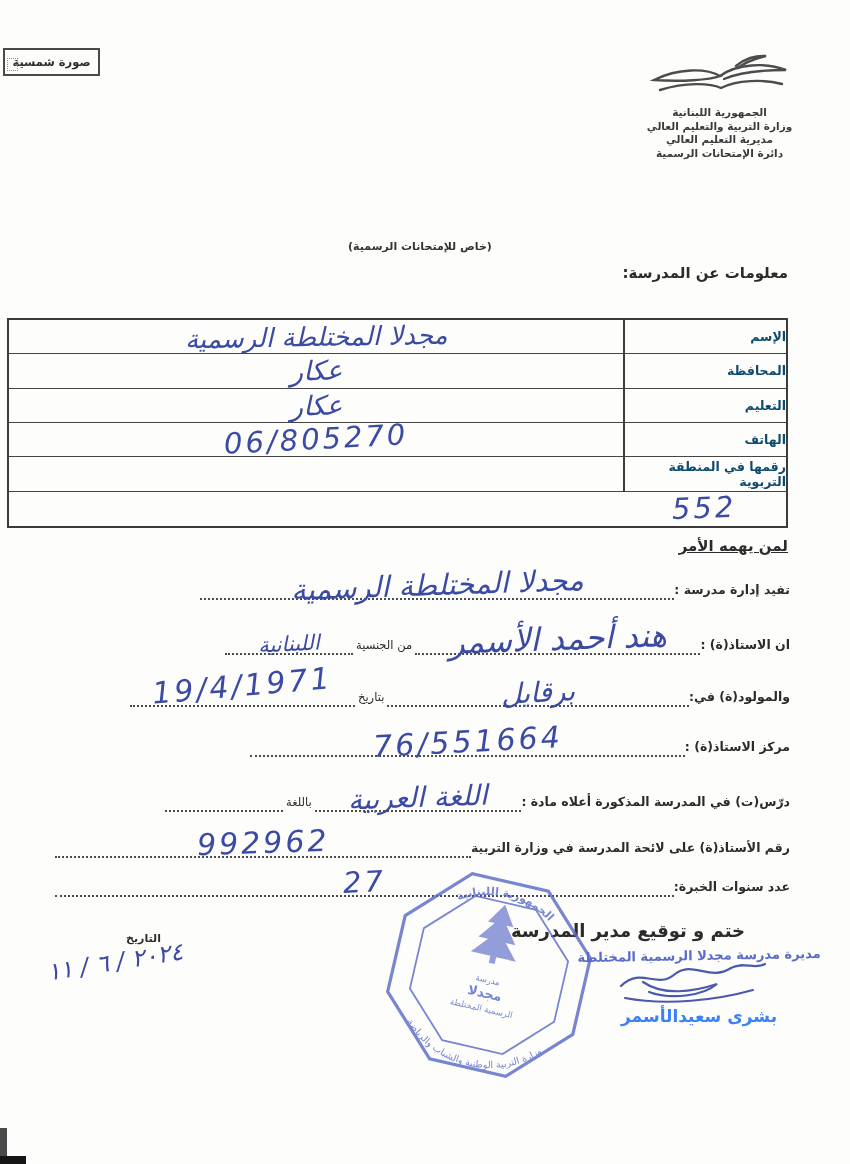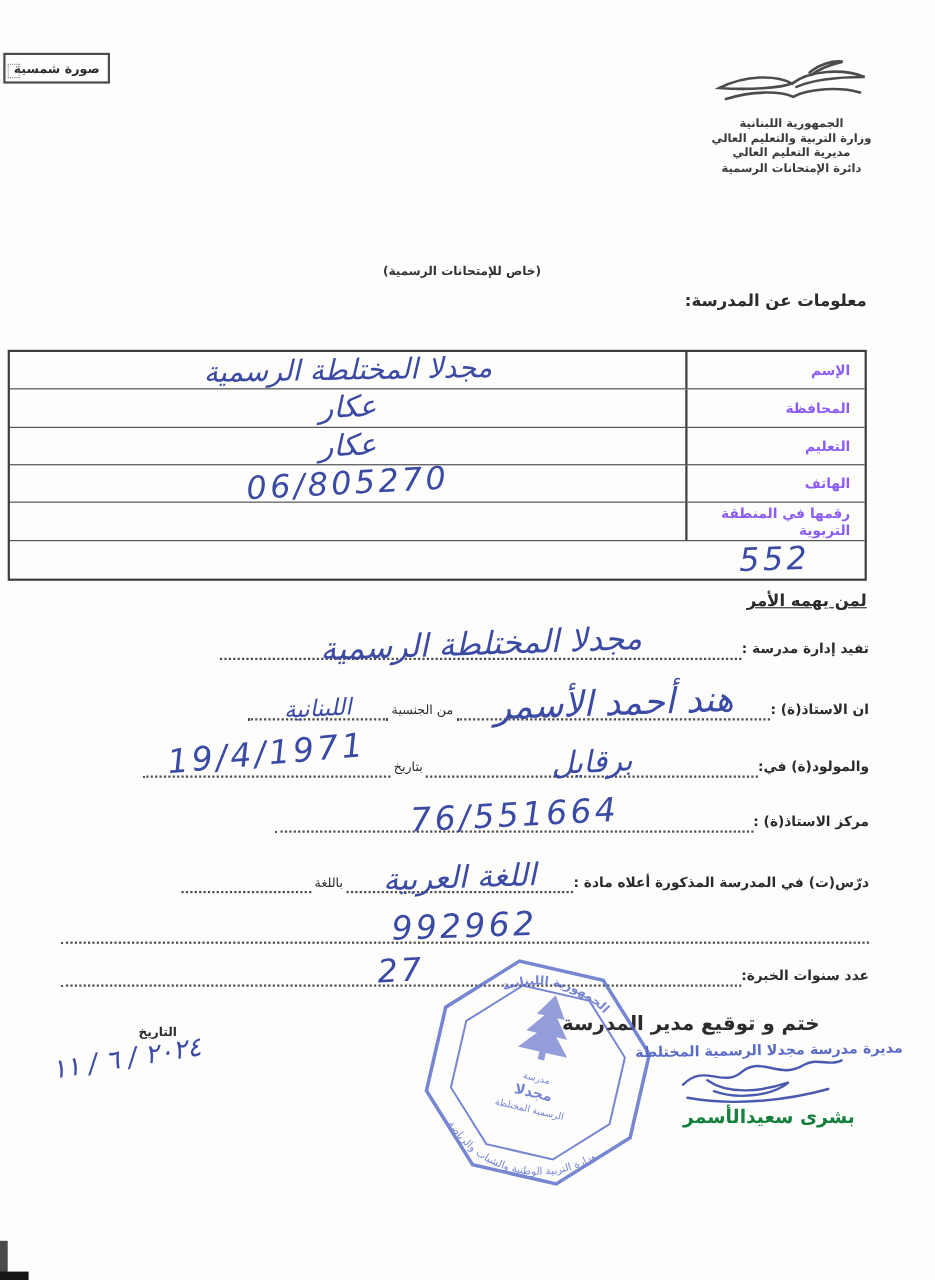--- a/index.html
+++ b/index.html
@@ -34,22 +34,22 @@
     font-size:15px; font-weight:bold; color:#2b2b2b;
   }
   
   .info-table{
     position:absolute; left:7px; top:318px; width:781px; height:210px;
     direction:rtl; box-sizing:border-box; border:2.5px solid #3c3c3c;
     display:grid; grid-template-columns:163px 1fr; grid-auto-rows:1fr;
   }
   .info-table .tl{
     border-left:2px solid #3c3c3c; border-bottom:1.8px solid #444;
-    display:flex; align-items:center; padding:0 13px;
-    font-size:12.5px; font-weight:bold; color:#8b5cf6; box-sizing:border-box;
+    display:flex; align-items:center; padding:0 0;
+    font-size:12.5px; font-weight:bold; color:#0c4a6e; box-sizing:border-box;
   }
   .info-table .tv{
     border-bottom:1.8px solid #444; display:flex; align-items:center; justify-content:center;
     box-sizing:border-box; overflow:visible;
   }
   .info-table .tl:nth-last-child(2), .info-table .tv:last-child{border-bottom:none;}
   
   .hw{
     color:#3b4aa3; font-style:italic; line-height:1;
     white-space:nowrap; display:inline-block;
@@ -67,21 +67,21 @@
     flex:1 1 auto; border-bottom:2px dotted #4c4c4c;
     display:flex; justify-content:center; align-items:flex-end; height:40px;
     overflow:visible;
   }
   .dotline .hw{margin-bottom:-2px;}
   
   .stamp-sign-label{position:absolute; right:105px; top:920px; direction:rtl; font-size:18px; font-weight:bold; color:#2b2b2b;}
   .principal{position:absolute; left:558px; top:948px; width:282px; direction:rtl;}
   .p-title{position:absolute; top:0; left:0; width:100%; text-align:center; font-size:13px; font-weight:bold; color:#5a6cc8; transform:rotate(-1deg); white-space:nowrap;}
   .p-sign{position:absolute; top:10px; left:55px;}
-  .p-name{position:absolute; top:58px; left:0; width:100%; text-align:center; font-size:17px; font-weight:bold; color:#15803d; letter-spacing:1px;}
+  .p-name{position:absolute; top:58px; left:0; width:100%; text-align:center; font-size:17px; font-weight:bold; color:#3b82f6; letter-spacing:1px;}
   .date-label{position:absolute; left:126px; top:932px; font-size:11px; font-weight:bold; direction:rtl; color:#2b2b2b;}
   .date-hw{position:absolute; left:30px; top:948px; width:170px; text-align:center;
     font-size:24px; color:#3b4aa3; font-style:italic; transform:rotate(-9deg); direction:ltr; white-space:nowrap;}
   .seal{position:absolute; left:378px; top:866px; opacity:.82;}
   
   .edge-mark-1{position:absolute; left:0; top:1128px; width:7px; height:30px; background:#4a4a4a;}
   .edge-mark-2{position:absolute; left:0; top:1156px; width:26px; height:8px; background:#161616;}
 </style>
 </head>
 <body>
@@ -181,20 +181,21 @@
     <span class="dotline">
       <span class="hw" style="font-size:28px; transform:rotate(-2deg);">اللغة العربية</span>
     </span>
     <span class="fmid">باللغة</span>
     <span class="dotline" style="flex:0 0 118px;">
       <span class="hw"></span>
     </span>
   </div>
 
   <div class="fline" style="top:816px; right:60px; left:55px;">
+    <span class="flabel">رقم الأستاذ(ة) على لائحة المدرسة في وزارة التربية</span>
     <span class="dotline">
       <span class="hw hw-num" style="font-size:30px; transform:rotate(-2deg);">992962</span>
     </span>
   </div>
 
   <div class="fline" style="top:855px; right:60px; left:55px;">
     <span class="flabel">عدد سنوات الخبرة:</span>
     <span class="dotline">
       <span class="hw hw-num" style="font-size:29px; transform:rotate(-3deg);">27</span>
     </span>

